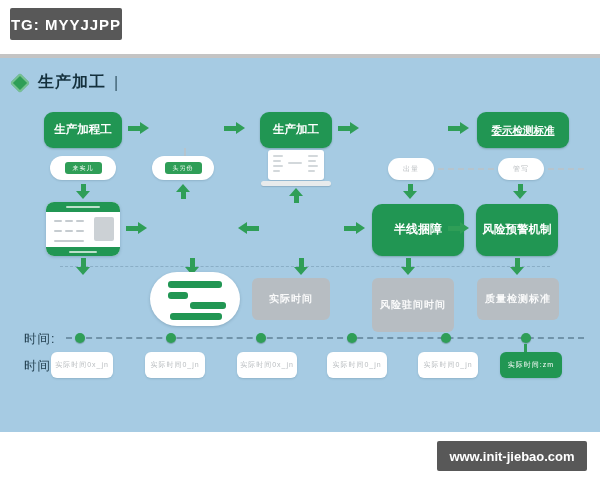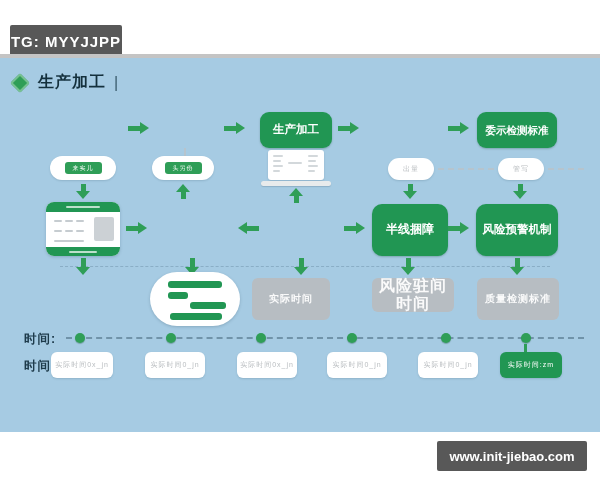--- a/index.html
+++ b/index.html
@@ -9,21 +9,21 @@
     --graybox:#b7bdc2;
     --dark:#585858;
   }
   *{margin:0;padding:0;box-sizing:border-box;}
   body{font-family:"Liberation Sans", sans-serif;background:#fff;}
   #stage{position:relative;width:600px;height:480px;background:#ffffff;overflow:hidden;}
 
   .abs{position:absolute;}
 
   
-  .tg-box{left:10px;top:25px;width:112px;height:32px;background:var(--dark);
+  .tg-box{left:10px;top:8px;width:112px;height:32px;background:var(--dark);
     color:#fff;font-weight:bold;font-size:15px;letter-spacing:1px;
     display:flex;align-items:center;justify-content:center;border-radius:2px;}
   .divider{left:0;top:54px;width:600px;height:4px;background:#c4c4c4;}
   .blue-panel{left:0;top:58px;width:600px;height:374px;background:var(--blue);}
   .url-box{left:437px;top:441px;width:150px;height:30px;background:var(--dark);
     color:#fff;font-size:13px;font-weight:bold;display:flex;align-items:center;justify-content:center;border-radius:2px;}
 
   
   .title-diamond{left:13px;top:76px;width:14px;height:14px;background:var(--green-bright);
     transform:rotate(45deg);border-radius:2px;box-shadow:inset 0 0 0 2px rgba(255,255,255,.35);}
@@ -81,21 +81,21 @@
   .doc-bar-txt{width:34px;height:2px;background:rgba(255,255,255,.7);border-radius:1px;}
   .doc-card .ml{position:absolute;background:#c6ccd0;height:2px;border-radius:1px;}
   .doc-block{position:absolute;right:6px;top:15px;width:20px;height:24px;background:#ccd1d5;border-radius:2px;}
 
   
   .list-card{left:150px;top:272px;width:90px;height:54px;background:#fff;border-radius:27px;
     box-shadow:0 1px 3px rgba(40,70,90,.25);}
   .list-card .bar{position:absolute;background:var(--green);height:7px;border-radius:3px;}
 
   
-  .tl-label{font-size:12.5px;font-weight:bold;color:#1d3a4a;letter-spacing:1px;}
+  .tl-label{font-size:12.5px;font-weight:normal;color:#1d3a4a;letter-spacing:1px;}
   .tl-line{left:66px;top:337px;width:518px;border-top:2px dashed #5f8196;height:0;opacity:.75;}
   .dot{width:10px;height:10px;border-radius:50%;background:var(--green-bright);box-shadow:0 1px 1px rgba(0,60,30,.3);}
   .tpill{background:#fff;border-radius:6px;display:flex;align-items:center;justify-content:center;
     box-shadow:0 1px 2px rgba(40,70,90,.18);}
   .tpill.greenp{background:var(--green);}
   .tpill.greenp .pill-txt{color:#fff;}
   .vline{left:524px;top:344px;width:3px;height:9px;background:var(--green-bright);}
 </style>
 </head>
 <body>
@@ -107,38 +107,39 @@
   </div>
   <div class="abs divider"></div>
   <div class="abs blue-panel"></div>
 
   <div class="abs title-diamond"></div>
   <div class="abs title-text">
     <span>生产加工</span>
     <span class="title-sep">|</span>
   </div>
 
+  <div class="abs fbox green" style="left:44px;top:112px;width:78px;height:36px;font-size:11.5px;">生产加程工</div>
   <div class="arrow h right" style="left:128px;top:122px;">
     <span class="stem"></span>
       <span class="head"></span>
     </div>
   <div class="arrow h right" style="left:224px;top:122px;">
     <span class="stem"></span>
       <span class="head"></span>
     </div>
   <div class="abs fbox green" style="left:260px;top:112px;width:72px;height:36px;font-size:11.5px;">生产加工</div>
   <div class="arrow h right" style="left:338px;top:122px;">
     <span class="stem"></span>
       <span class="head"></span>
     </div>
   <div class="arrow h right" style="left:448px;top:122px;">
     <span class="stem"></span>
       <span class="head"></span>
     </div>
-  <div class="abs fbox green" style="left:477px;top:112px;width:80px;height:36px;font-size:10.5px;">委示检测标准</div>
+  <div class="abs fbox green" style="left:477px;top:112px;width:92px;height:36px;font-size:10.5px;text-decoration:underline;">委示检测标准</div>
 
   <div class="abs dash-v" style="left:184px;top:148px;height:8px;"></div>
 
   <div class="abs pill" style="left:50px;top:156px;width:66px;height:24px;">
     <span class="badge">来实儿</span>
   </div>
   <div class="abs pill" style="left:152px;top:156px;width:62px;height:24px;">
     <span class="badge">头另份</span>
   </div>
 
@@ -207,21 +208,21 @@
       <span class="head"></span>
     </div>
   <div class="arrow h left" style="left:238px;top:222px;">
     <span class="stem"></span>
       <span class="head"></span>
     </div>
   <div class="arrow h right" style="left:344px;top:222px;">
     <span class="stem"></span>
       <span class="head"></span>
     </div>
-  <div class="abs fbox green" style="left:372px;top:204px;width:76px;height:52px;font-size:12px;border-radius:10px;">半线捆障</div>
+  <div class="abs fbox green" style="left:372px;top:204px;width:92px;height:52px;font-size:12px;border-radius:10px;">半线捆障</div>
   <div class="arrow h right" style="left:448px;top:222px;">
     <span class="stem"></span>
       <span class="head"></span>
     </div>
   <div class="abs fbox green" style="left:476px;top:204px;width:82px;height:52px;font-size:11.5px;border-radius:10px;">风险预警机制</div>
 
   <div class="abs dash-faint" style="left:60px;top:266px;width:490px;"></div>
   <div class="arrow v down lg" style="left:76px;top:258px;">
     <span class="stem"></span>
       <span class="head"></span>
@@ -245,21 +246,21 @@
 
 
   <div class="abs list-card">
     <span class="bar" style="left:18px;top:9px;width:54px;"></span>
     <span class="bar" style="left:18px;top:20px;width:20px;"></span>
     <span class="bar" style="left:40px;top:30px;width:36px;"></span>
     <span class="bar" style="left:20px;top:41px;width:52px;"></span>
   </div>
 
   <div class="abs fbox grayb" style="left:252px;top:278px;width:78px;height:42px;font-size:10px;border-radius:6px;letter-spacing:1px;">实际时间</div>
-  <div class="abs fbox grayb" style="left:372px;top:278px;width:82px;height:34px;font-size:16px;border-radius:6px;letter-spacing:1px;">风险驻间时间</div>
+  <div class="abs fbox grayb" style="left:372px;top:278px;width:82px;height:54px;font-size:10px;border-radius:6px;letter-spacing:1px;">风险驻间时间</div>
   <div class="abs fbox grayb" style="left:477px;top:278px;width:82px;height:42px;font-size:10px;border-radius:6px;letter-spacing:1px;">质量检测标准</div>
 
   <div class="abs tl-label" style="left:24px;top:331px;">时间:</div>
   <div class="abs tl-line"></div>
   <div class="abs dot" style="left:75px;top:333px;"></div>
   <div class="abs dot" style="left:166px;top:333px;"></div>
   <div class="abs dot" style="left:256px;top:333px;"></div>
   <div class="abs dot" style="left:347px;top:333px;"></div>
   <div class="abs dot" style="left:441px;top:333px;"></div>
   <div class="abs dot" style="left:521px;top:333px;"></div>

